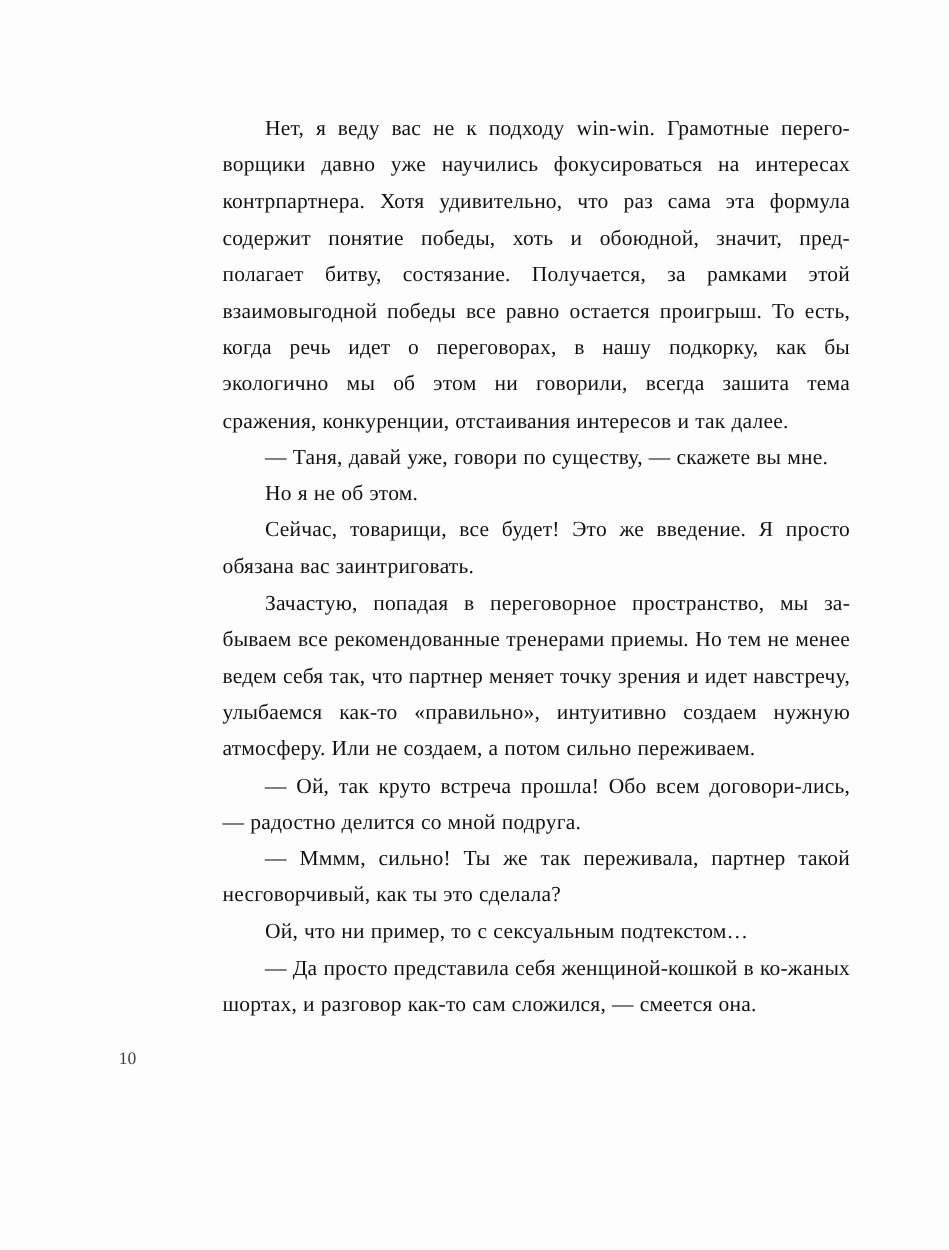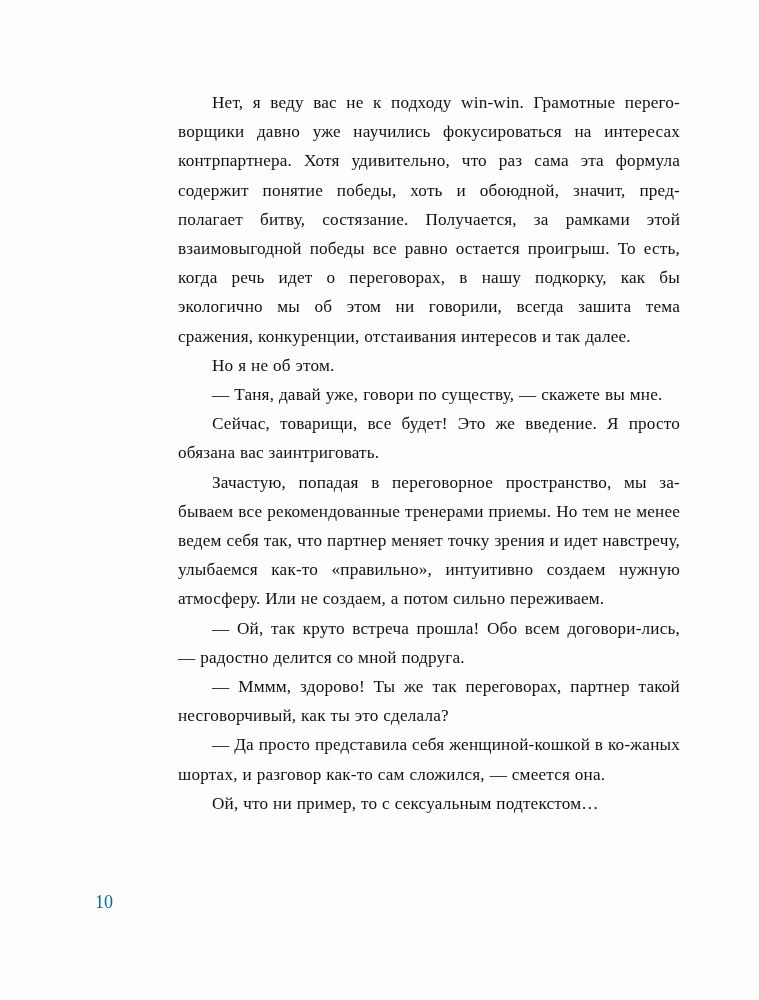--- a/index.html
+++ b/index.html
@@ -42,44 +42,44 @@
   }
 
   .para.indent {
     text-indent: 34px;
     font-family: Liberation Serif, serif;
   }
 
   .page-number {
     position: absolute;
     left: 95px;
-    top: 890px;
-    font-size: 18px;
+    top: 836px;
+    font-size: 14px;
     line-height: 24px;
-    color: #0369a1;
+    color: #404040;
     font-family: "Liberation Serif", "DejaVu Serif", serif;
   }
 
   
   .para:last-child {
     margin-bottom: 0;
   }
 </style>
 </head>
 <body>
 
 <div class="page">
 
   <div class="text-column">
     <p class="para indent">Нет, я веду вас не к подходу win-win. Грамотные перего-ворщики давно уже научились фокусироваться на интересах контрпартнера. Хотя удивительно, что раз сама эта формула содержит понятие победы, хоть и обоюдной, значит, пред-полагает битву, состязание. Получается, за рамками этой взаимовыгодной победы все равно остается проигрыш. То есть, когда речь идет о переговорах, в нашу подкорку, как бы экологично мы об этом ни говорили, всегда зашита тема сражения, конкуренции, отстаивания интересов и так далее.</p>
+    <p class="para indent">— Таня, давай уже, говори по существу, — скажете вы мне.</p>
     <p class="para indent">Но я не об этом.</p>
-    <p class="para indent">— Таня, давай уже, говори по существу, — скажете вы мне.</p>
     <p class="para indent">Сейчас, товарищи, все будет! Это же введение. Я просто обязана вас заинтриговать.</p>
     <p class="para indent">Зачастую, попадая в переговорное пространство, мы за-бываем все рекомендованные тренерами приемы. Но тем не менее ведем себя так, что партнер меняет точку зрения и идет навстречу, улыбаемся как-то «правильно», интуитивно создаем нужную атмосферу. Или не создаем, а потом сильно переживаем.</p>
     <p class="para indent">— Ой, так круто встреча прошла! Обо всем договори-лись, — радостно делится со мной подруга.</p>
-    <p class="para indent">— Мммм, здорово! Ты же так переговорах, партнер такой несговорчивый, как ты это сделала?</p>
+    <p class="para indent">— Мммм, сильно! Ты же так переживала, партнер такой несговорчивый, как ты это сделала?</p>
+    <p class="para indent">Ой, что ни пример, то с сексуальным подтекстом…</p>
     <p class="para indent">— Да просто представила себя женщиной-кошкой в ко-жаных шортах, и разговор как-то сам сложился, — смеется она.</p>
-    <p class="para indent">Ой, что ни пример, то с сексуальным подтекстом…</p>
   </div>
 
   <div class="page-number">10</div>
 
 </div>
 
 </body></html>

